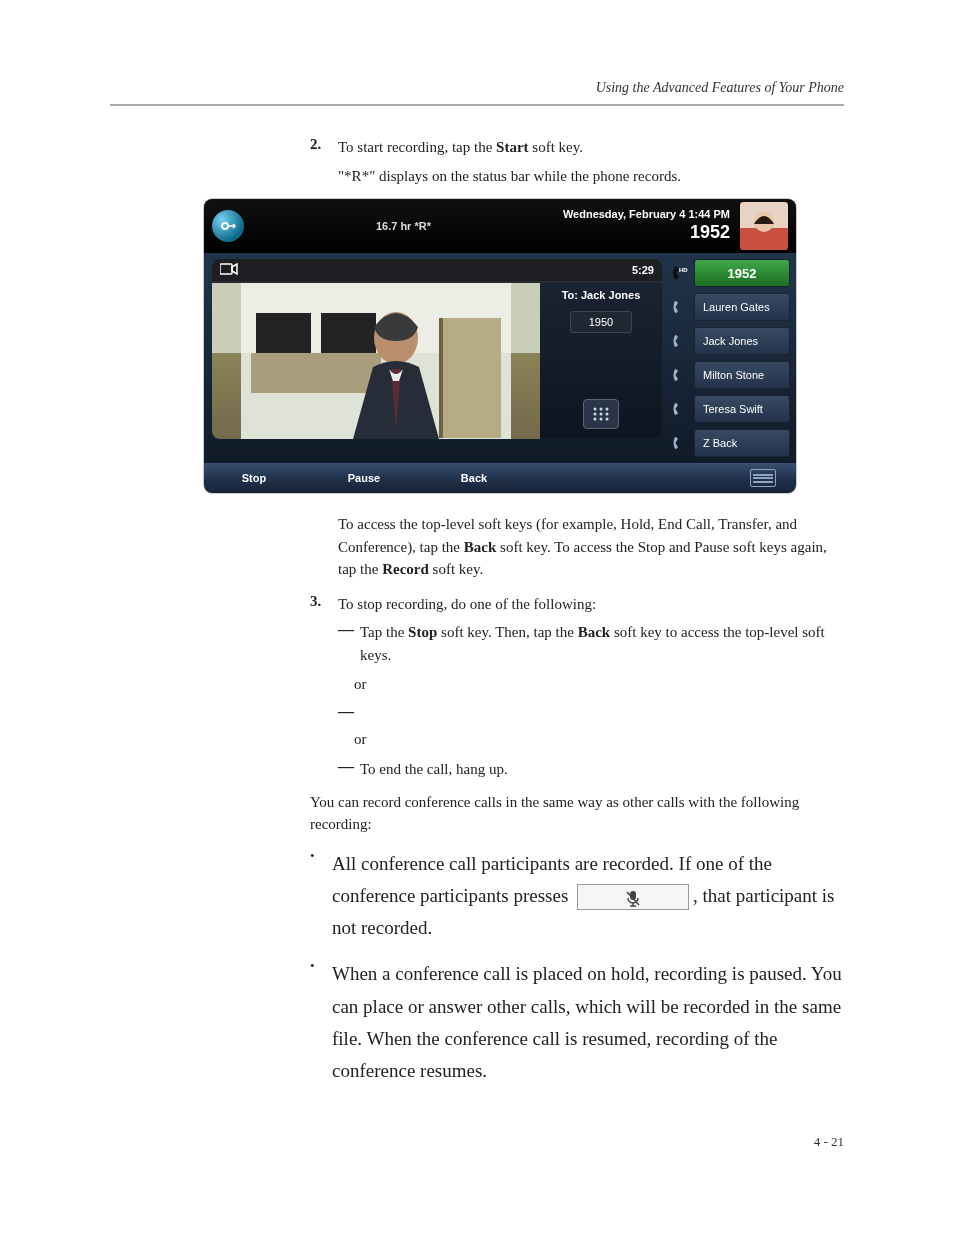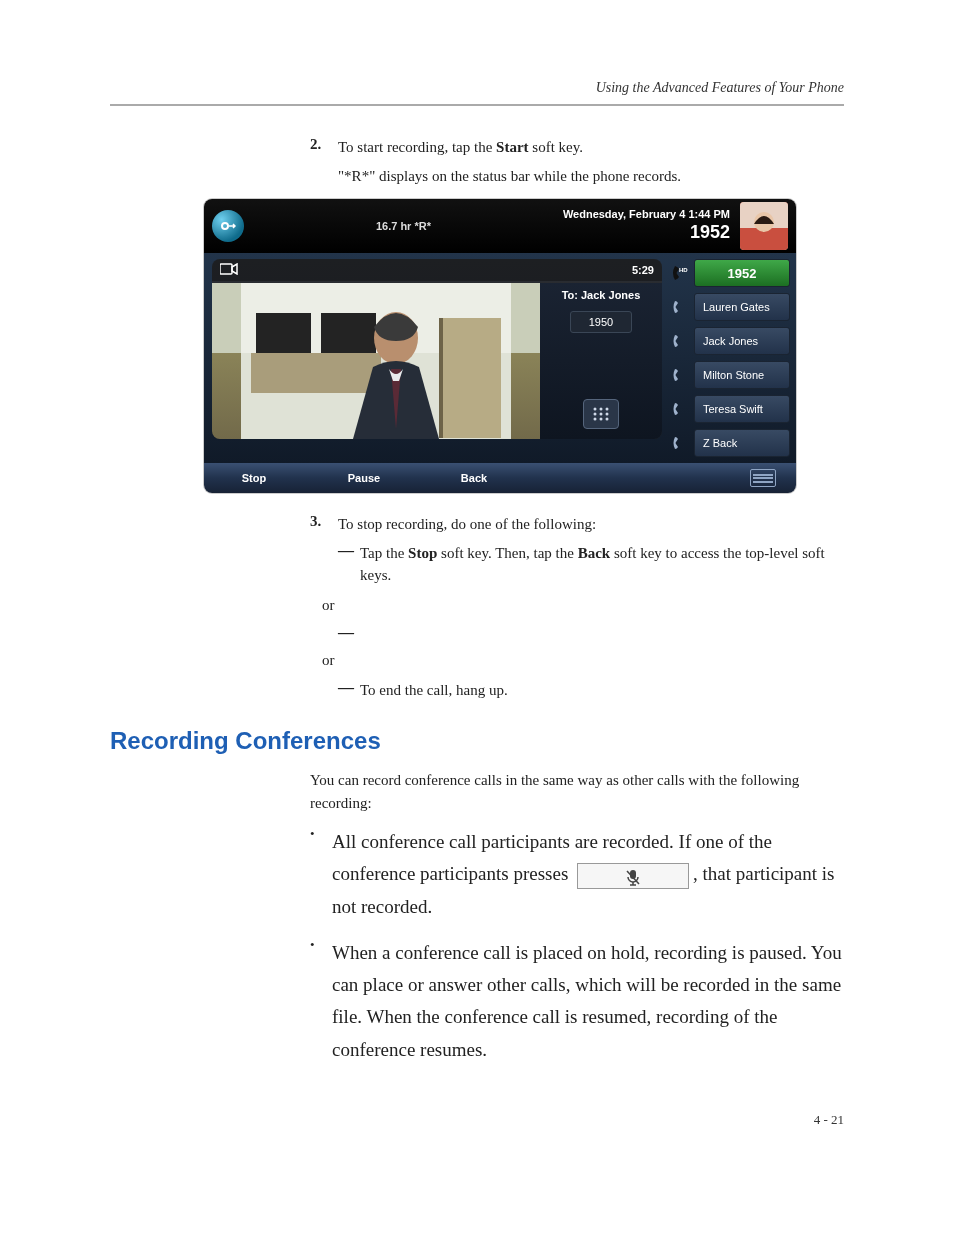--- a/index.html
+++ b/index.html
@@ -61,21 +61,21 @@
     width: 22px;
     font-weight: bold;
     font-size: 16px;
     flex-shrink: 0;
   }
   .dash-text {
     font-size: 15px;
     line-height: 1.5;
   }
   .or-text {
-    margin-left: 12px;
+    margin-left: 44px;
     font-size: 15px;
     margin-bottom: 10px;
   }
   .bullet-row {
     display: flex;
     margin-bottom: 14px;
   }
   .bullet-mark {
     width: 22px;
     font-size: 13px;
@@ -447,20 +447,23 @@
       <span class="spacer"></span>
       <span class="menu-icon">
           <div></div>
           <div></div>
           <div></div>
         </span>
     </div>
   </div>
 
   <div class="body-col">
+    <div class="step-sub">
+      <span>To access the top-level soft keys (for example, Hold, End Call, Transfer, and Conference), tap the </span><b>Back</b><span> soft key. To access the Stop and Pause soft keys again, tap the </span><b>Record</b><span> soft key.</span>
+    </div>
 
     <div class="step-row">
       <div class="step-num">3.</div>
       <div class="step-text">To stop recording, do one of the following:</div>
     </div>
 
     <div class="dash-row">
       <div class="dash-mark">—</div>
       <div class="dash-text">
         <span>Tap the </span><b>Stop</b><span> soft key. Then, tap the </span><b>Back</b><span> soft key to access the top-level soft keys.</span>
@@ -474,21 +477,20 @@
     </div>
 
     <div class="or-text">or</div>
 
     <div class="dash-row">
       <div class="dash-mark">—</div>
       <div class="dash-text">To end the call, hang up.</div>
     </div>
   </div>
 
-  <h2 class="section-head">Recording Conferences</h2>
 
   <div class="body-col">
     <div class="step-sub" style="margin-left:0">You can record conference calls in the same way as other calls with the following recording:</div>
 
     <div class="bullet-row">
       <div class="bullet-mark">•</div>
       <div class="bullet-text">
         <span>All conference call participants are recorded. If one of the conference participants presses </span><span class="inline-btn">
           <svg width="14" height="18" viewBox="0 0 14 18">
               <rect x="4" y="1" width="6" height="9" rx="3" fill="#444"></rect>

